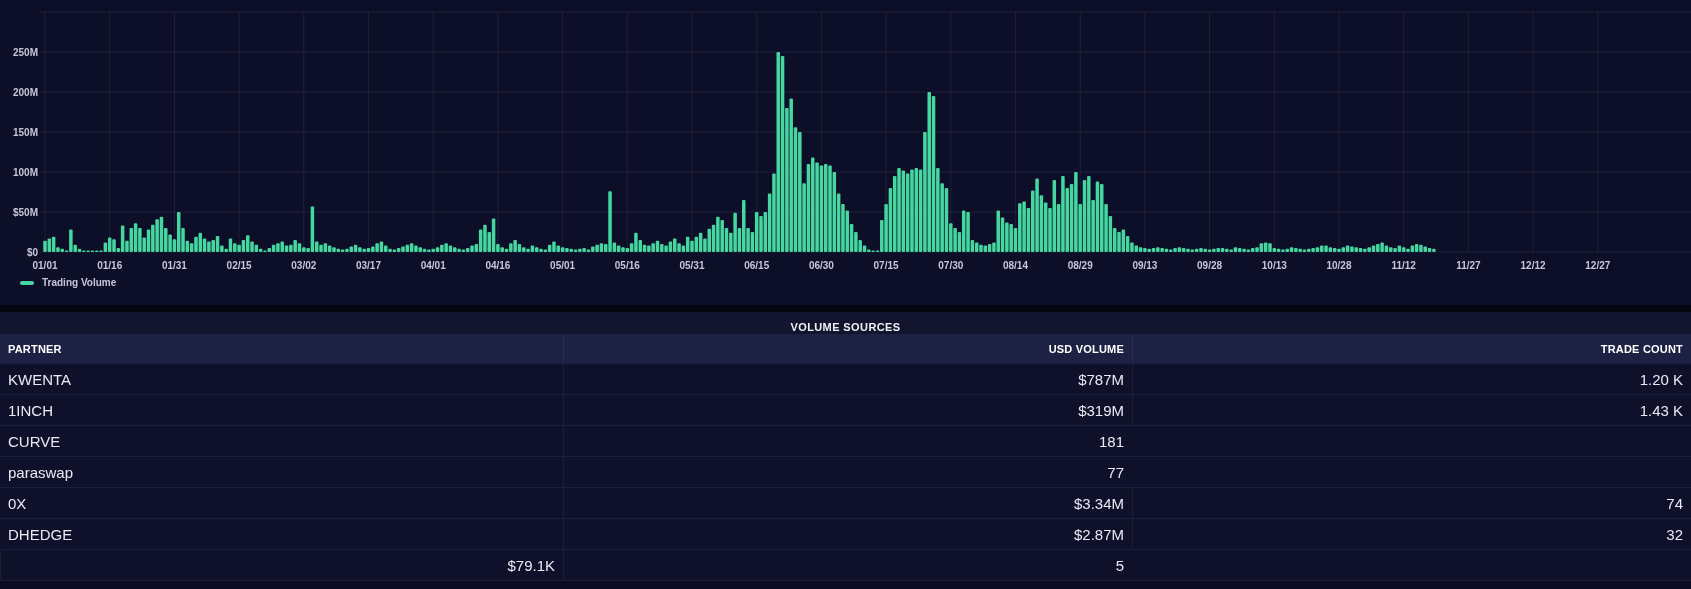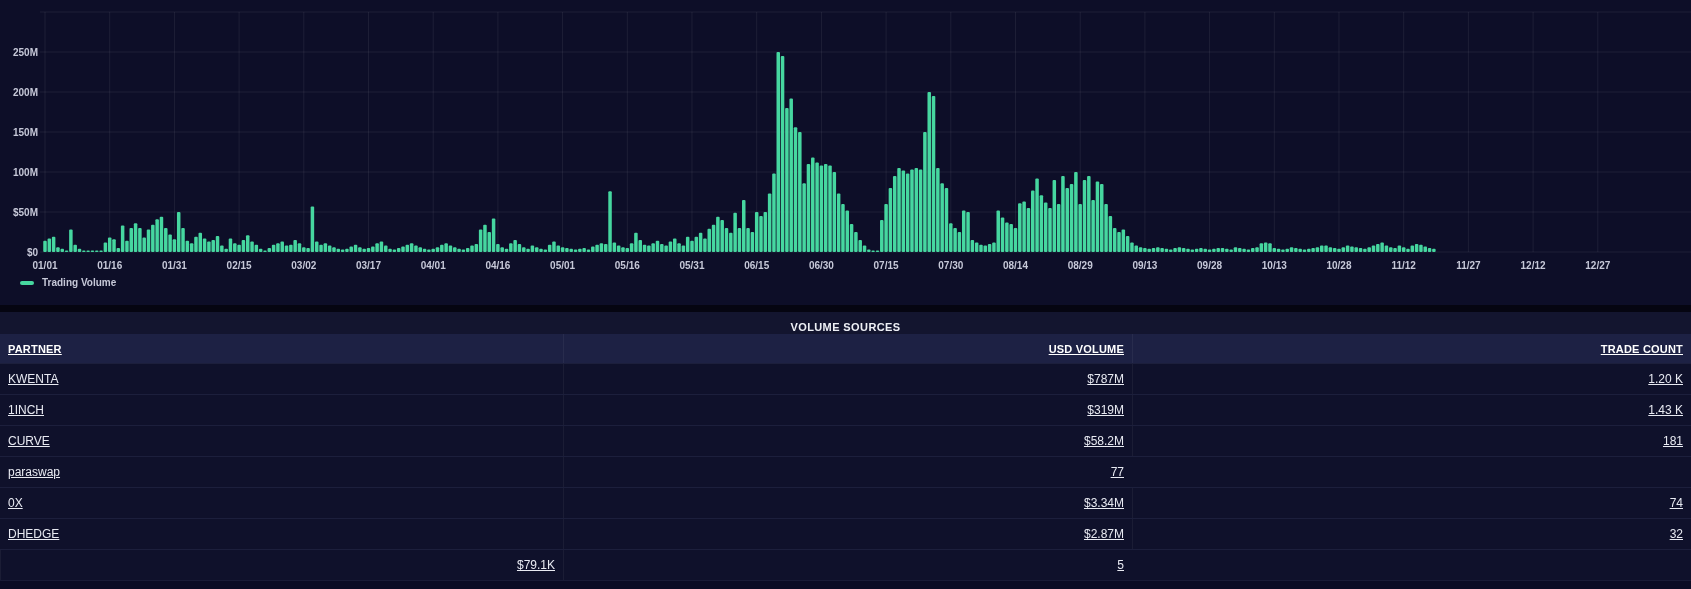--- a/index.html
+++ b/index.html
@@ -12,25 +12,25 @@
   .chart-section{position:relative;width:1691px;height:305px;background:#0d0e28;}
   #chart-svg{display:block;}
   .legend{position:absolute;left:20px;top:277px;display:flex;align-items:center;gap:8px;}
   .legend-swatch{display:inline-block;width:14px;height:4px;border-radius:2px;background:#46d7a0;}
   .legend-label{font-size:10px;font-weight:600;color:#c6c8d8;}
   .section-divider{width:1691px;height:7px;background:#050511;}
   .table-title{
     width:1691px;height:22px;line-height:30px;background:#13152f;
     text-align:center;color:#eef0f6;font-size:11px;font-weight:700;letter-spacing:.4px;
   }
-  .grid-row{display:grid;grid-template-columns:563px 569px 559px;align-items:center;text-decoration:underline;}
+  .grid-row{display:grid;grid-template-columns:563px 569px 559px;align-items:center;}
   .table-header{height:29px;background:#1d2144;color:#ffffff;font-size:11px;font-weight:700;letter-spacing:.2px;}
   .table-body{background:#0f112b;}
   .table-row{height:30px;background:#0f112b;border-top:1px solid rgba(110,120,170,0.14);
-    color:#e8eaf2;font-size:12px;font-weight:500;}
+    color:#e8eaf2;font-size:15px;font-weight:500;}
   .cell{padding:0 8px;white-space:nowrap;overflow:hidden;}
   .cell.c1{border-left:1px solid rgba(255,255,255,0.05);height:100%;display:flex;align-items:center;justify-content:flex-end;}
   .cell.c2{border-left:1px solid rgba(255,255,255,0.05);height:100%;display:flex;align-items:center;justify-content:flex-end;}
   .num{text-align:center;}
   .bottom-strip{width:1691px;height:8px;background:#0b0c24;border-top:1px solid rgba(110,120,170,0.14);}
   text{font-family:"Liberation Sans",sans-serif;}
 </style>
 </head>
 <body>
 
@@ -453,21 +453,20 @@
       <div class="cell c1 num">$787M</div>
       <div class="cell c2 num">1.20 K</div>
     </div>
     <div class="table-row grid-row">
       <div class="cell">1INCH</div>
       <div class="cell c1 num">$319M</div>
       <div class="cell c2 num">1.43 K</div>
     </div>
     <div class="table-row grid-row">
       <div class="cell">CURVE</div>
-      <div class="cell c1 num">$58.2M</div>
       <div class="cell c2 num">181</div>
     </div>
     <div class="table-row grid-row">
       <div class="cell">paraswap</div>
       <div class="cell c2 num">77</div>
     </div>
     <div class="table-row grid-row">
       <div class="cell">0X</div>
       <div class="cell c1 num">$3.34M</div>
       <div class="cell c2 num">74</div>

